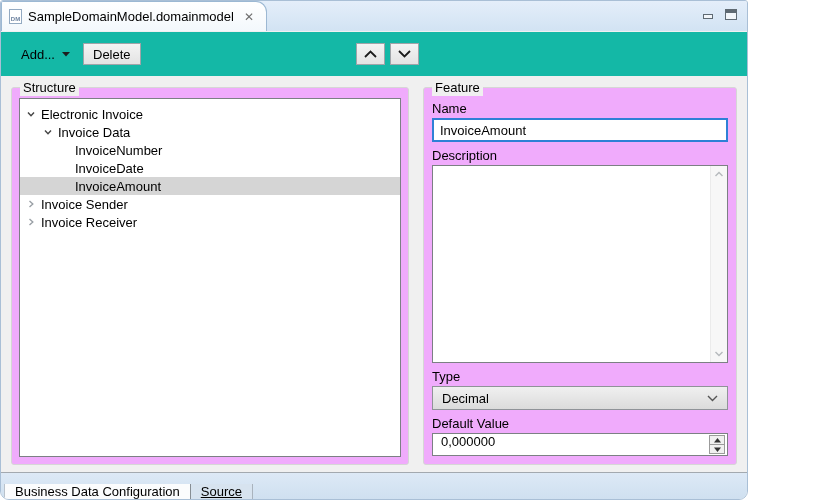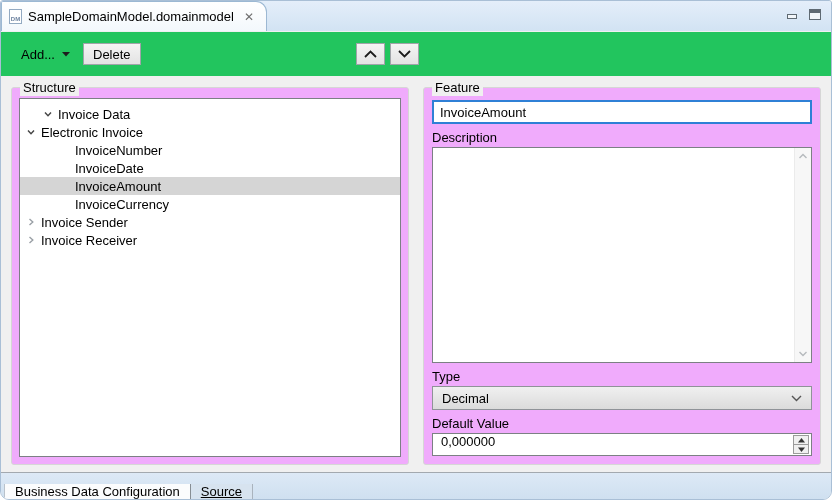--- a/index.html
+++ b/index.html
@@ -1,38 +1,38 @@
 <!DOCTYPE html>
 <html><head>
 <meta charset="utf-8">
 <style>
   html,body{margin:0;padding:0;background:#ffffff;}
   *{box-sizing:border-box;}
   .editor{
-    position:relative;width:832px;height:500px;
+    position:relative;width:748px;height:500px;
     font-family:"Liberation Sans",sans-serif;font-size:13px;color:#000;
     background:#f0f0f0;border:1px solid #a9bfd6;border-radius:3px 3px 9px 9px;
     overflow:hidden;
   }
   
   .tabbar{position:absolute;top:0;left:0;right:0;height:30px;
     background:linear-gradient(#e4eefa,#d2e3f3);}
   .etab{position:absolute;left:0;top:0;height:30px;display:flex;align-items:center;gap:6px;
     padding:0 12px 0 7px;background:linear-gradient(#ffffff,#f3f8fc);
     border:1px solid #9cb8d3;border-bottom:none;border-radius:2px 11px 0 0;}
   .file-icon{width:13px;height:15px;background:#fff;border:1px solid #93aac2;
     display:flex;align-items:flex-end;justify-content:center;position:relative;}
   .file-icon span{font-size:6px;font-weight:bold;color:#6d83a0;line-height:7px;}
   .close-x{color:#6f6f6f;font-size:12px;margin-left:4px;cursor:default;}
   .winbtns{position:absolute;right:10px;top:8px;display:flex;gap:12px;align-items:center;}
   .ic-min{width:10px;height:5px;border:1px solid #5f6a73;background:#f2f6fa;margin-top:4px;}
   .ic-max{width:12px;height:11px;border:1px solid #5f6a73;background:#f2f6fa;position:relative;}
   .ic-max::before{content:"";position:absolute;left:0;right:0;top:0;height:3px;background:#5f6a73;}
   
-  .toolbar{position:absolute;top:31px;left:0;right:0;height:44px;background:#22c55e;padding-left:32px;}
+  .toolbar{position:absolute;top:31px;left:0;right:0;height:44px;background:#14b8a6;padding-left:32px;}
   .tbtn{position:absolute;top:11px;height:22px;display:flex;align-items:center;gap:7px;
     padding:0 9px;background:linear-gradient(#f4f4f4,#e3e3e3);border:1px solid #a0a4a9;}
   .tbtn.flat{background:transparent;border:1px solid transparent;left:10px;}
   .btn-delete{left:82px;}
   .btn-up{left:355px;width:29px;justify-content:center;padding:0;}
   .btn-down{left:389px;width:29px;justify-content:center;padding:0;}
   
   .main{position:absolute;top:86px;left:0;right:0;bottom:34px;}
   .group{position:absolute;top:0;bottom:0;border:1px solid #d6d6d6;border-radius:3px;background:#f0abfc;}
   .group-label{position:absolute;top:-9px;left:8px;background:#f0f0f0;padding:0 3px;line-height:17px;}
@@ -113,53 +113,50 @@
         </svg>
     </div>
   </div>
 
   <div class="main">
 
     <div class="group g-structure">
       <span class="group-label">Structure</span>
       <div class="tree">
 
+        <div class="trow lvl0">
+          <span class="twist">
+              <svg width="10" height="10">
+                <polyline points="2,3.5 5,6.8 8,3.5" fill="none" stroke="#444" stroke-width="1.4"></polyline>
+              </svg>
+            </span>
+          <span class="tlabel">Electronic Invoice</span>
+        </div>
+
         <div class="trow lvl1">
           <span class="twist">
               <svg width="10" height="10">
                 <polyline points="2,3.5 5,6.8 8,3.5" fill="none" stroke="#444" stroke-width="1.4"></polyline>
               </svg>
             </span>
           <span class="tlabel">Invoice Data</span>
-        </div>
-
-        <div class="trow lvl0">
-          <span class="twist">
-              <svg width="10" height="10">
-                <polyline points="2,3.5 5,6.8 8,3.5" fill="none" stroke="#444" stroke-width="1.4"></polyline>
-              </svg>
-            </span>
-          <span class="tlabel">Electronic Invoice</span>
         </div>
 
         <div class="trow lvl2">
           <span class="tlabel">InvoiceNumber</span>
         </div>
 
         <div class="trow lvl2">
           <span class="tlabel">InvoiceDate</span>
         </div>
 
         <div class="trow lvl2 selected">
           <span class="tlabel">InvoiceAmount</span>
         </div>
 
-        <div class="trow lvl2">
-          <span class="tlabel">InvoiceCurrency</span>
-        </div>
 
         <div class="trow lvl0">
           <span class="twist">
               <svg width="10" height="10">
                 <polyline points="3.5,2 6.8,5 3.5,8" fill="none" stroke="#9aa0a6" stroke-width="1.4"></polyline>
               </svg>
             </span>
           <span class="tlabel">Invoice Sender</span>
         </div>
 
@@ -172,20 +169,21 @@
           <span class="tlabel">Invoice Receiver</span>
         </div>
 
       </div>
     </div>
 
     <div class="group g-feature">
       <span class="group-label">Feature</span>
       <div class="fcontent">
 
+        <div class="flabel">Name</div>
         <div class="finput">
           <span>InvoiceAmount</span>
         </div>
 
         <div class="flabel mt">Description</div>
         <div class="fdesc">
           <span></span>
           <div class="vscroll">
             <svg width="10" height="8">
                 <polyline points="1.5,6 5,2.5 8.5,6" fill="none" stroke="#b6babd" stroke-width="1.4"></polyline>

